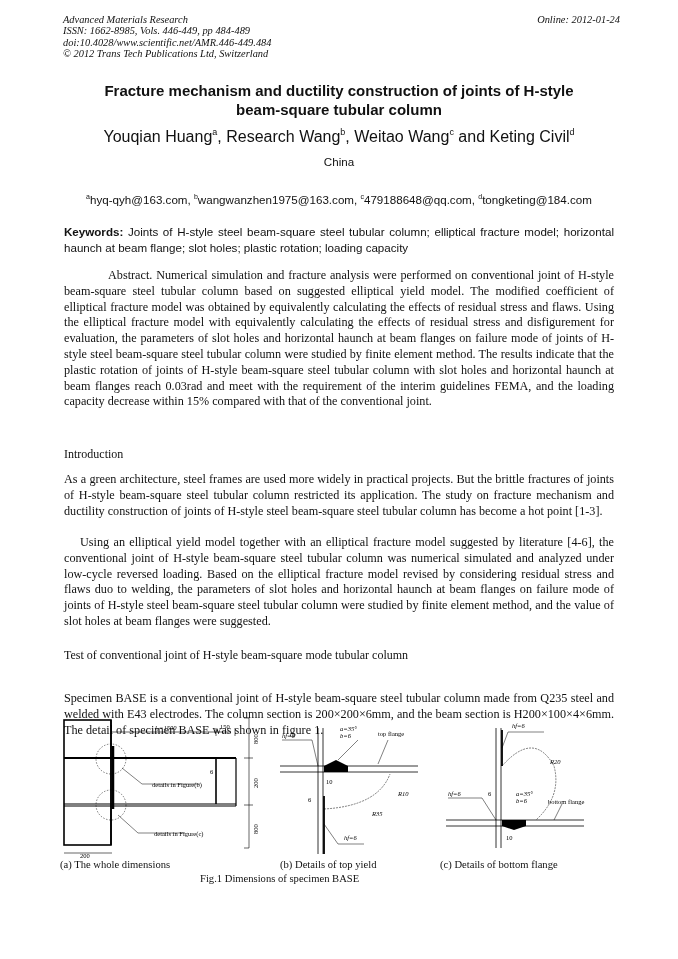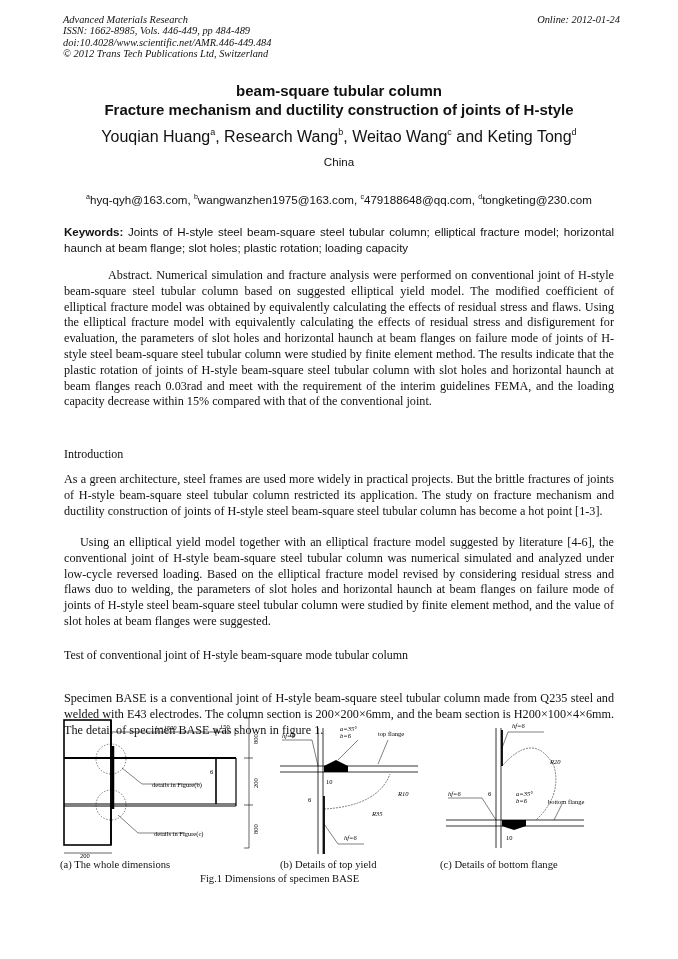--- a/index.html
+++ b/index.html
@@ -34,34 +34,34 @@
 
 <div class="abs hdr">
   <div>Advanced Materials Research</div>
   <div>ISSN: 1662-8985, Vols. 446-449, pp 484-489</div>
   <div>doi:10.4028/www.scientific.net/AMR.446-449.484</div>
   <div>© 2012 Trans Tech Publications Ltd, Switzerland</div>
 </div>
 <div class="abs hdr-right">Online: 2012-01-24</div>
 
 <div class="abs title sans">
+  <div>Fracture mechanism and ductility construction of joints of H-style</div>
   <div>beam-square tubular column</div>
-  <div>Fracture mechanism and ductility construction of joints of H-style</div>
 </div>
 
 <div class="abs authors sans">
-  <span>Youqian Huang</span><sup>a</sup><span>, </span><span>Research Wang</span><sup>b</sup><span>, </span><span>Weitao Wang</span><sup>c</sup><span> and </span><span>Keting Tong</span><sup>d</sup>
+  <span>Youqian Huang</span><sup>a</sup><span>, </span><span>Research Wang</span><sup>b</sup><span>, </span><span>Weitao Wang</span><sup>c</sup><span> and </span><span>Keting Civil</span><sup>d</sup>
 </div>
 
 <div class="abs affil sans">
   <div>China</div>
 </div>
 
 <div class="abs emails sans">
-  <sup>a</sup><span>hyq-qyh@163.com</span><span>, </span><sup>b</sup><span>wangwanzhen1975@163.com</span><span>, </span><sup>c</sup><span>479188648@qq.com</span><span>, </span><sup>d</sup><span>tongketing@230.com</span>
+  <sup>a</sup><span>hyq-qyh@163.com</span><span>, </span><sup>b</sup><span>wangwanzhen1975@163.com</span><span>, </span><sup>c</sup><span>479188648@qq.com</span><span>, </span><sup>d</sup><span>tongketing@184.com</span>
 </div>
 
 <div class="abs kw sans">
   <b>Keywords:</b><span> Joints of H-style steel beam-square steel tubular column; elliptical fracture model; horizontal haunch at beam flange; slot holes; plastic rotation; loading capacity</span>
 </div>
 
 <div class="abs para" style="top:268px;">
   <b>Abstract.</b><span> Numerical simulation and fracture analysis were performed on conventional joint of H-style beam-square steel tubular column based on suggested elliptical yield model. The modified coefficient of elliptical fracture model was obtained by equivalently calculating the effects of residual stress and flaws. Using the elliptical fracture model with equivalently calculating the effects of residual stress and disfigurement for evaluation, the parameters of slot holes and horizontal haunch at beam flanges on failure mode of joints of H-style steel beam-square steel tubular column were studied by finite element method. The results indicate that the plastic rotation of joints of H-style beam-square steel tubular column with slot holes and horizontal haunch at beam flanges reach 0.03rad and meet with the requirement of the interim guidelines FEMA, and the loading capacity decrease within 15% compared with that of the conventional joint.</span>
 </div>
 

